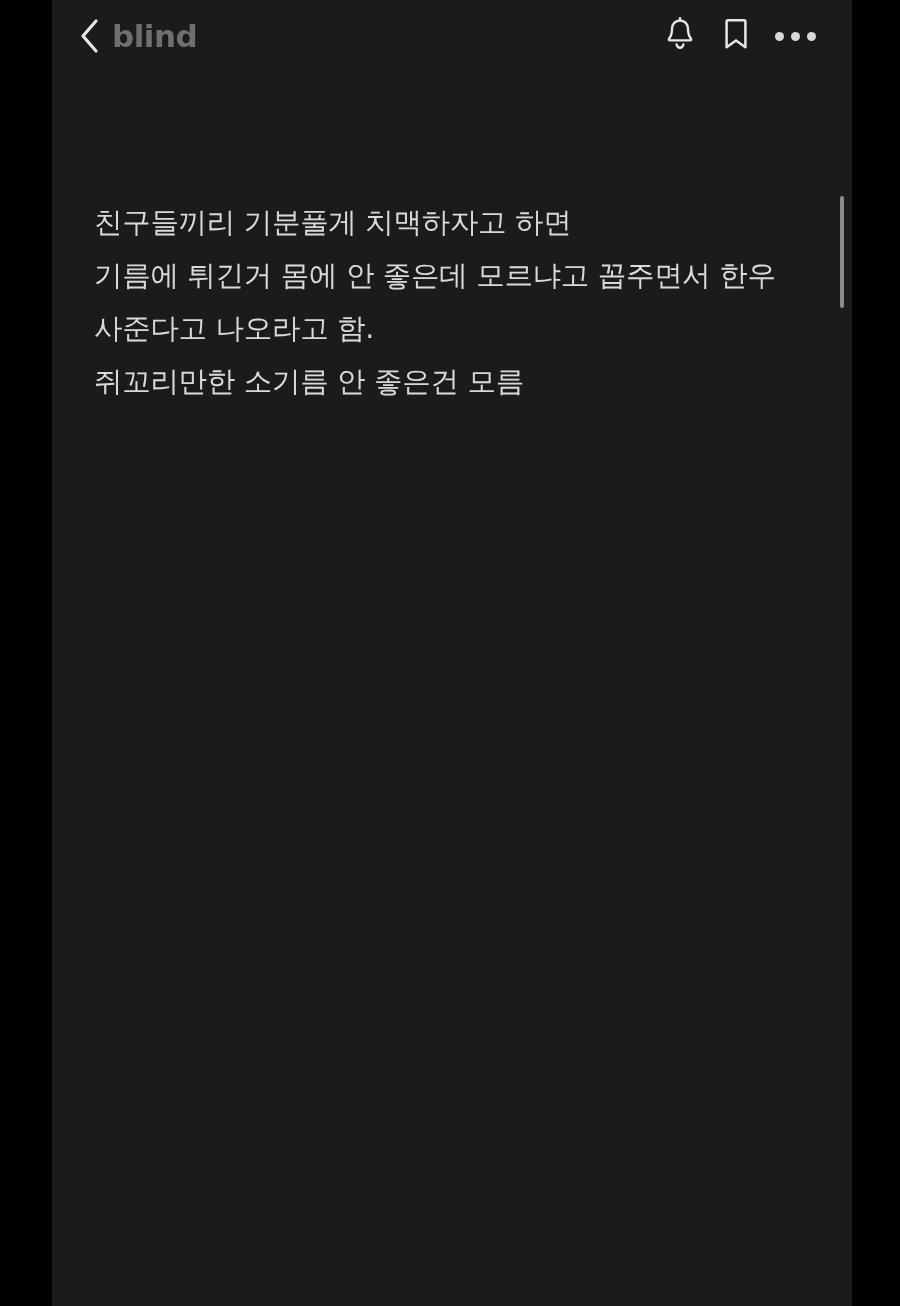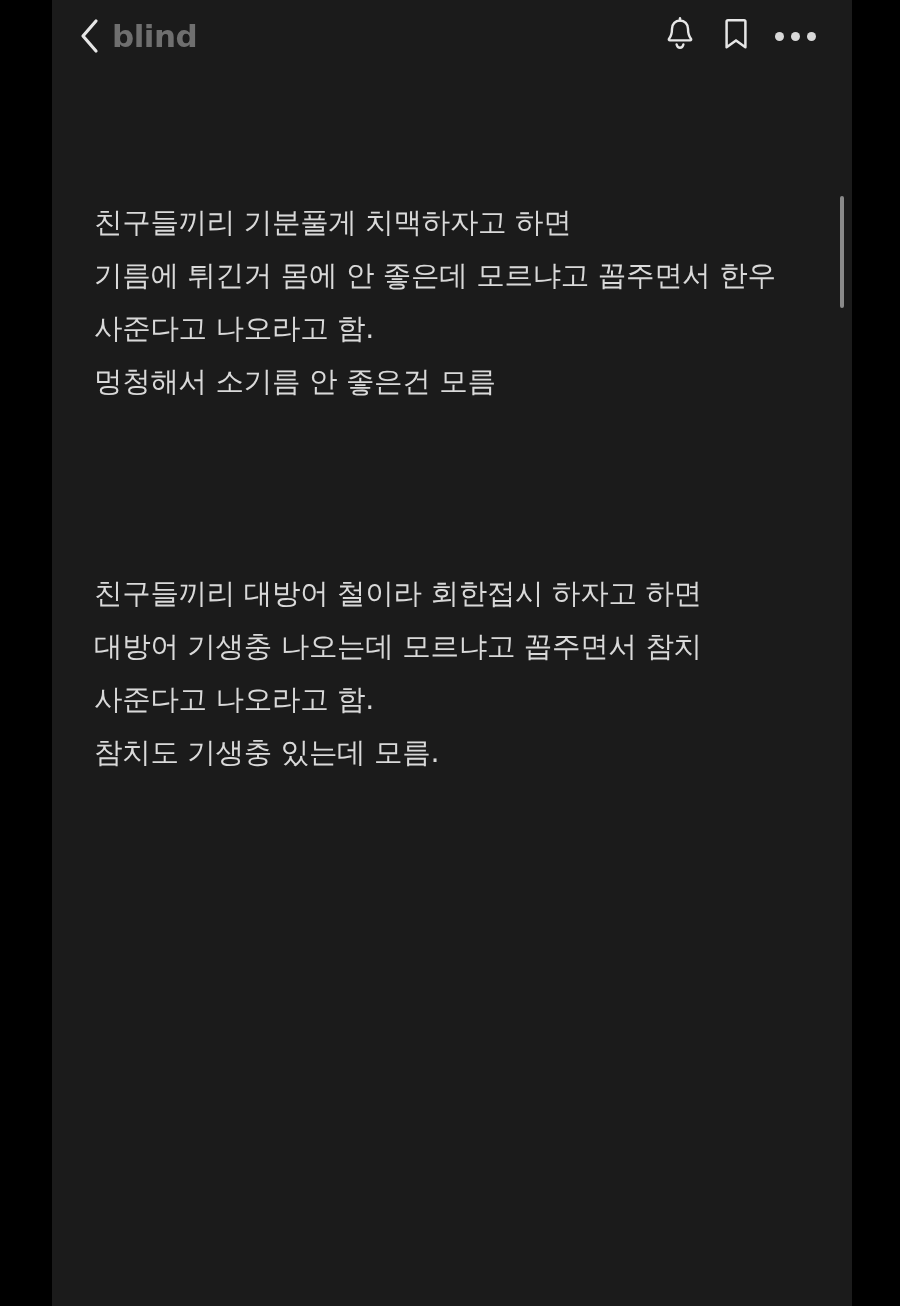--- a/index.html
+++ b/index.html
@@ -171,24 +171,21 @@
           <span class="dot"></span>
           <span class="dot"></span>
           <span class="dot"></span>
         </span>
       </div>
     </div>
 
     <div class="post-body">
       <p class="para">친구들끼리 기분풀게 치맥하자고 하면
 기름에 튀긴거 몸에 안 좋은데 모르냐고 꼽주면서 한우 사준다고 나오라고 함.
-멍청해서 소기름 안 좋은건 모름</p>
-      <p class="para">친구들끼리 대방어 철이라 회한접시 하자고 하면
-대방어 기생충 나오는데 모르냐고 꼽주면서 참치 사준다고 나오라고 함.
-참치도 기생충 있는데 모름.</p>
+쥐꼬리만한 소기름 안 좋은건 모름</p>
       
       
     </div>
 
     <div class="scrollbar-track">
       <div class="scrollbar-thumb" style="top:96px;"></div>
     </div>
 
   </div>
 </div>

